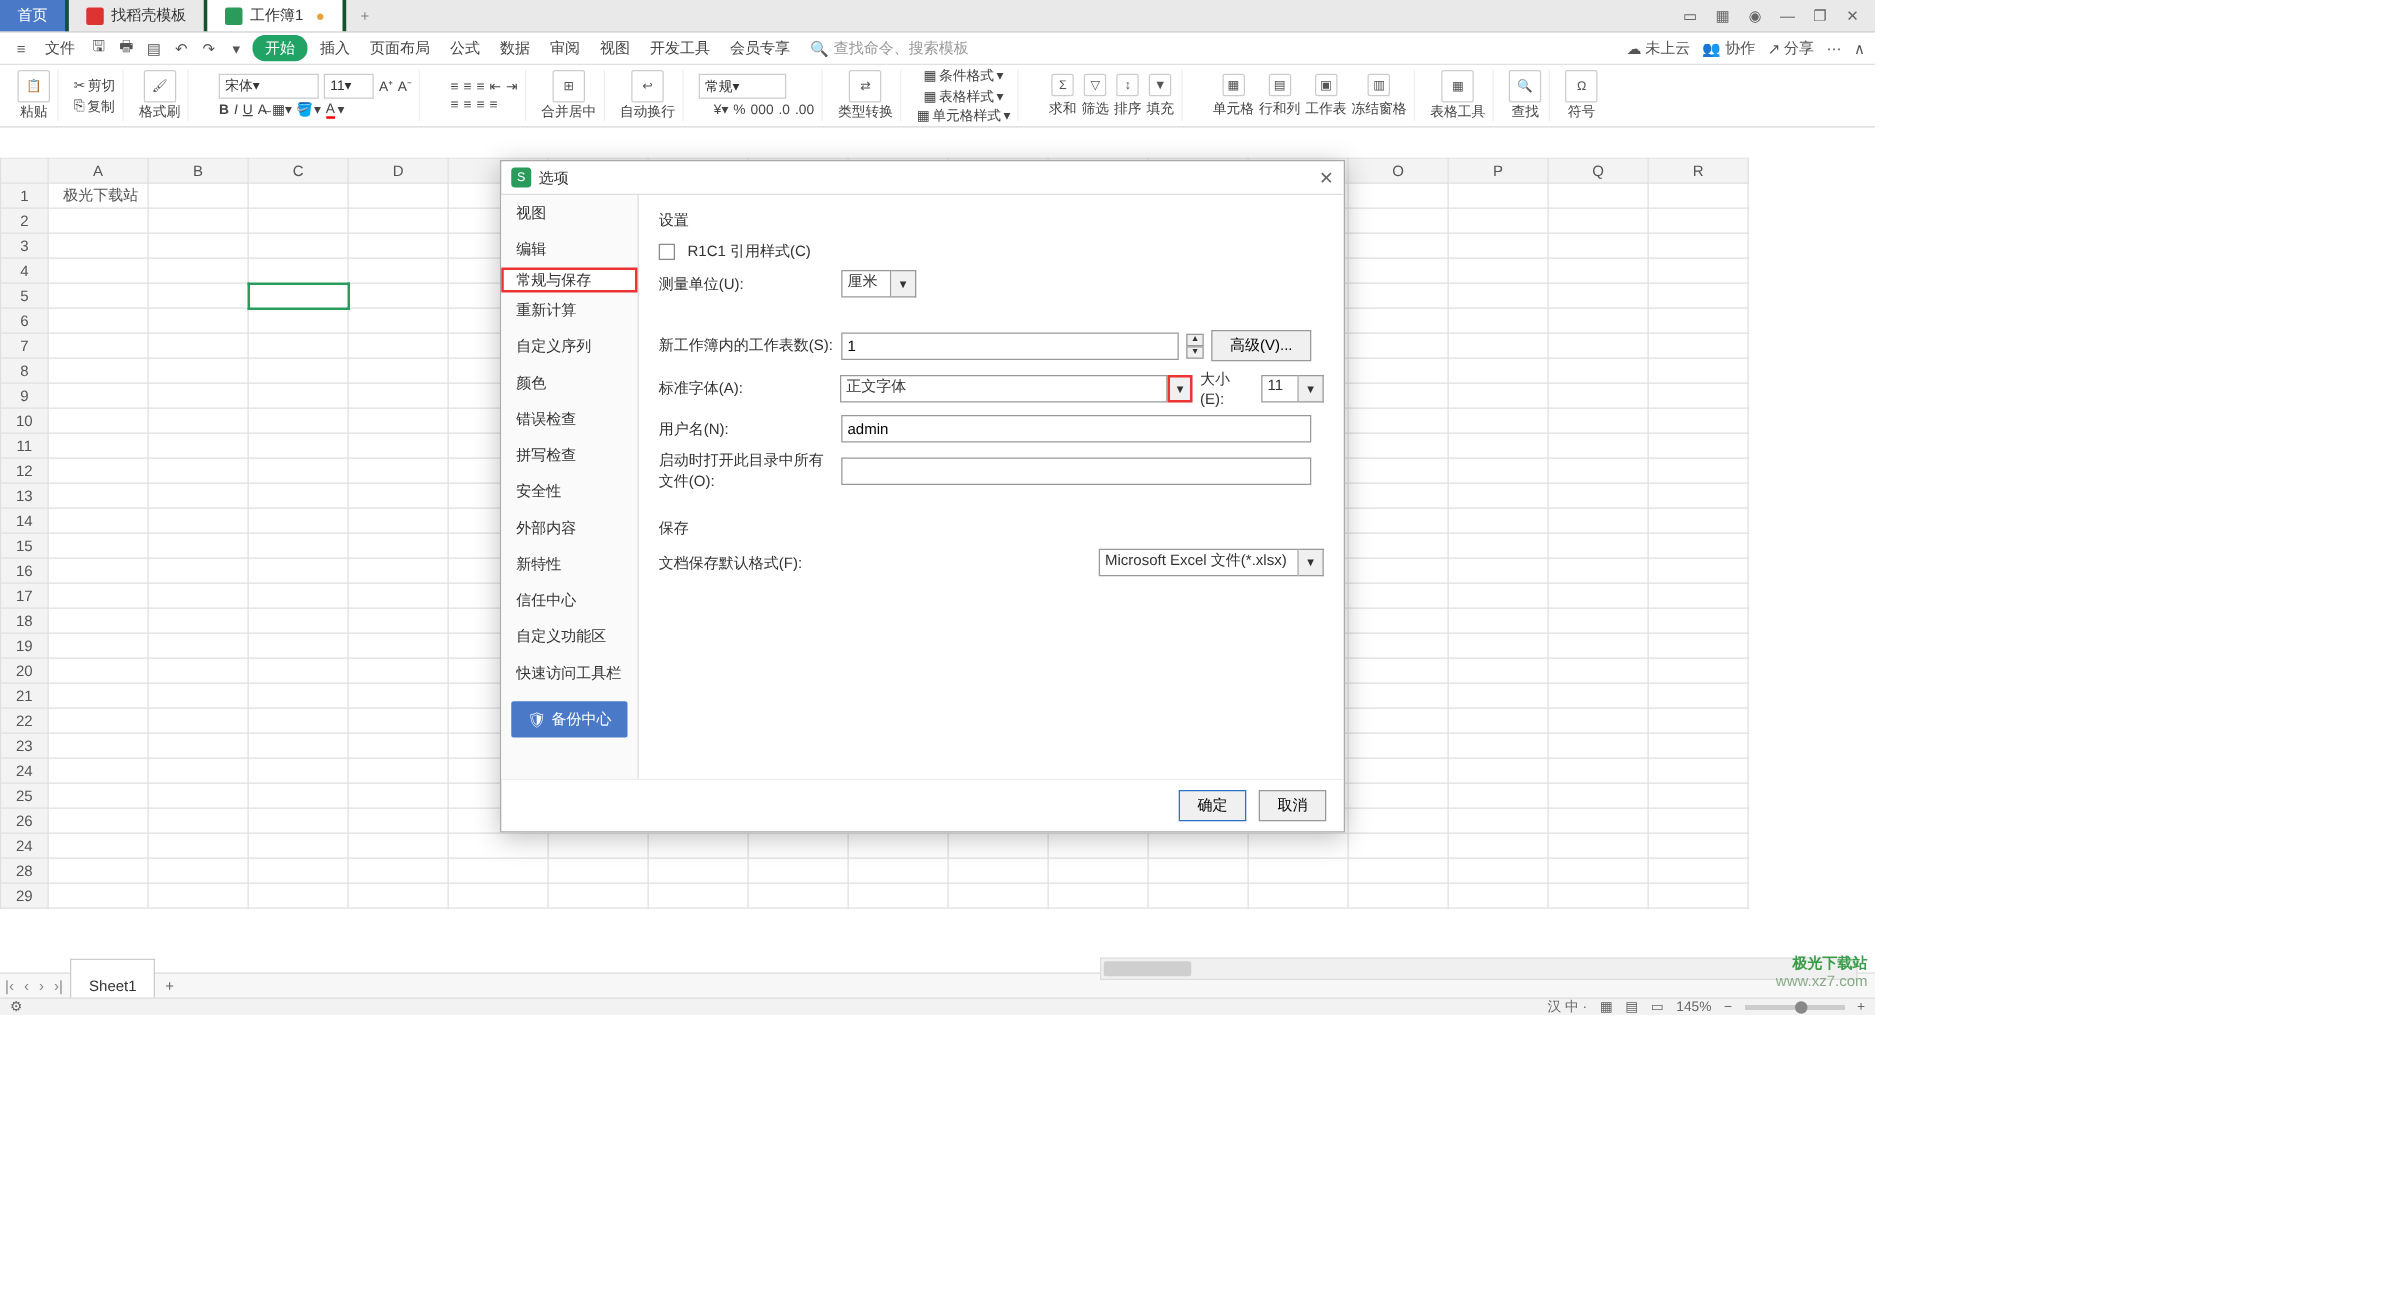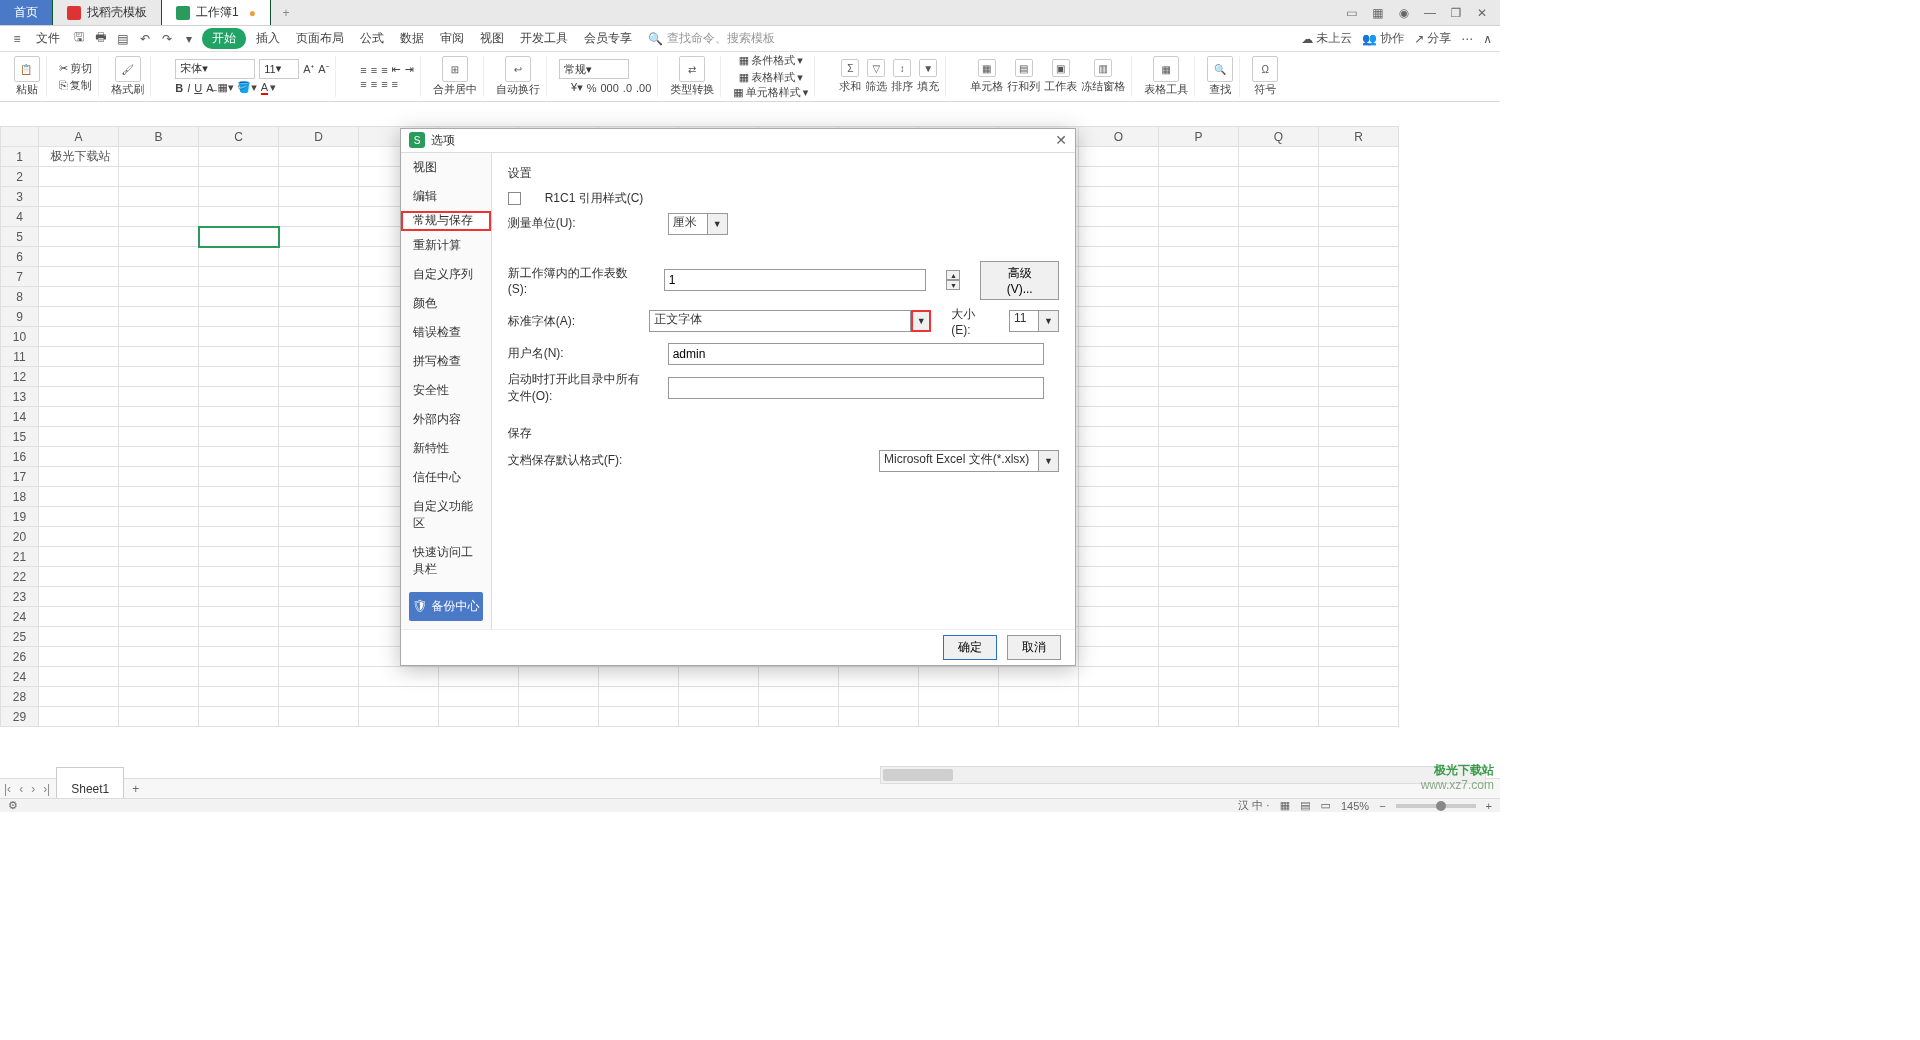--- a/index.html
+++ b/index.html
@@ -1,20 +1,20 @@
 <!DOCTYPE html>
 <html><head>
 <meta charset="utf-8">
 <style>
 * { box-sizing: border-box; margin: 0; padding: 0; font-family: "Microsoft YaHei", Arial, sans-serif; }
 body { background: #fff; font-size: 12px; color: #333; overflow: hidden; width: 1500px; height: 812px; position: relative; }
 
 
 .titlebar { height: 26px; background: #e9e9e9; display: flex; align-items: stretch; border-bottom: 1px solid #d0d0d0; }
-.tab { padding: 0 14px; display: flex; align-items: center; gap: 6px; font-size: 12px; border-right: 1px solid #14532d; cursor: pointer; }
+.tab { padding: 0 14px; display: flex; align-items: center; gap: 6px; font-size: 12px; border-right: 3px solid #14532d; cursor: pointer; }
 .tab.active-home { background: #4a7ac7; color: #fff; }
 .tab-icon-red { width: 14px; height: 14px; background: #d33; border-radius: 2px; }
 .tab-icon-green { width: 14px; height: 14px; background: #2b9b5c; border-radius: 2px; }
 .tab-dirty { color: #e6a23c; margin-left: 4px; }
 .tab-add { width: 30px; display: flex; align-items: center; justify-content: center; color: #888; }
 .titlebar-right { margin-left: auto; display: flex; align-items: center; gap: 10px; padding-right: 10px; color: #666; }
 .tbi { width: 16px; height: 16px; display: flex; align-items: center; justify-content: center; cursor: pointer; }
 
 
 .menubar { height: 26px; display: flex; align-items: center; gap: 4px; padding: 0 8px; border-bottom: 1px solid #e0e0e0; }
@@ -72,21 +72,21 @@
 .dlg-title { height:26px; display:flex; align-items:center; padding:0 8px; font-size:12px; }
 .dlg-title .gicon { width:16px; height:16px; background:#2b9b5c; border-radius:3px; margin-right:6px; display:flex; align-items:center; justify-content:center; color:#fff; font-size:10px;}
 .dlg-close { margin-left:auto; cursor:pointer; font-size:14px; color:#666;}
 .dlg-body { flex:1; display:flex; border-top:1px solid #ddd; }
 .dlg-side { width:110px; border-right:1px solid #ddd; background:#fafafa; display:flex; flex-direction:column; }
 .dlg-side .sitem { padding: 6px 12px; font-size:12px; cursor:pointer; }
 .dlg-side .sitem.sel { border:2px solid #e33; padding:4px 10px; }
 .dlg-side .backup { margin-top:auto; margin:8px; background:#4a7ac7; color:#fff; text-align:center; padding:6px 0; border-radius:2px; cursor:pointer; display:flex; align-items:center; justify-content:center; gap:4px;}
 .dlg-main { flex:1; padding: 12px 16px; font-size:12px; color:#333; }
 .dlg-main h4 { font-weight:normal; font-size:12px; margin-bottom:8px; }
-.frow { display:flex; align-items:center; margin:6px 0; gap:20px;}
+.frow { display:flex; align-items:center; margin:6px 0; gap:6px;}
 .frow label { width: 140px; }
 .inp { border:1px solid #999; height:22px; padding:0 4px; font-size:12px; background:#fff;}
 .combo { position:relative; display:flex; }
 .combo .arr { width:20px; border:1px solid #999; border-left:none; display:flex; align-items:center; justify-content:center; font-size:9px; background:#f0f0f0; cursor:pointer;}
 .combo.red .arr { border:2px solid #e33; }
 .spinner { display:flex; flex-direction:column; }
 .spinner .sp { width:14px; height:10px; border:1px solid #999; font-size:7px; display:flex; align-items:center; justify-content:center; background:#f0f0f0; cursor:pointer;}
 .btn { border:1px solid #999; background:#f0f0f0; padding: 3px 14px; cursor:pointer; font-size:12px;}
 .btn.primary { border:1px solid #2b72c4; }
 .dlg-footer { height:42px; display:flex; align-items:center; justify-content:flex-end; gap:10px; padding:0 14px; border-top:1px solid #eee;}

